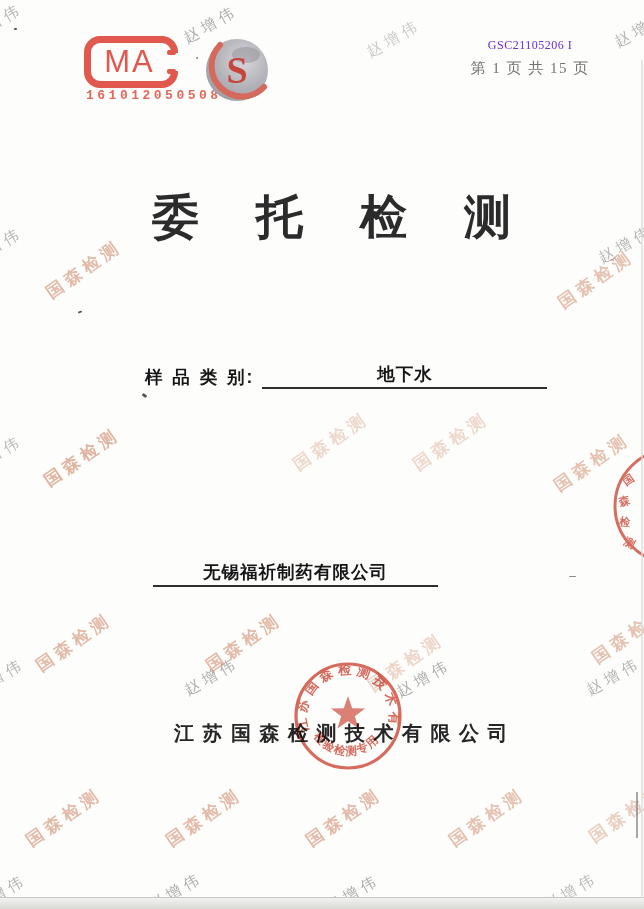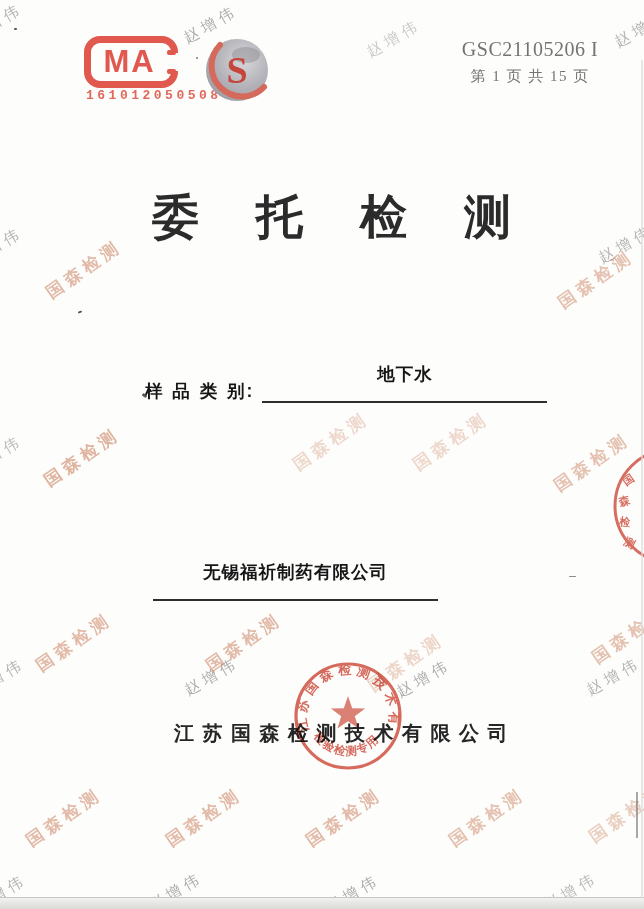--- a/index.html
+++ b/index.html
@@ -33,53 +33,53 @@
   .cma-frame {
     position:absolute; inset:0;
     border:7px solid #e0584e; border-radius:16px;
   }
   .cma-gap { position:absolute; right:-2px; top:17px; width:10px; height:18px; background:#fdfdfc; }
   .cma-stub-top { position:absolute; right:2px; top:14px; width:9px; height:5px; background:#e0584e; border-radius:2px; }
   .cma-stub-bot { position:absolute; right:2px; bottom:14px; width:9px; height:5px; background:#e0584e; border-radius:2px; }
   .cma-text {
     position:absolute; inset:0; display:flex; align-items:center; justify-content:center;
     font-family:"Liberation Sans","DejaVu Sans",sans-serif;
-    font-weight:700; font-size:31px; letter-spacing:2px; color:#e0584e; padding-right:3px;
+    font-weight:400; font-size:31px; letter-spacing:2px; color:#e0584e; padding-right:3px;
   }
   .cma-number {
     position:absolute; left:86px; top:88px;
     font-family:Liberation Mono, monospace;
     font-size:13px; letter-spacing:3.5px; color:#e2685c; font-weight:bold;
   }
 
   
   .s-logo { position:absolute; left:204px; top:37px; width:66px; height:66px; }
 
   
   .code-block { position:absolute; left:452px; top:38px; width:156px; text-align:center; }
-  .report-code { font-size:20px; letter-spacing:0.5px; color:#737373; }
+  .report-code { font-size:12px; letter-spacing:0.5px; color:#6d28d9; }
   .page-info { font-size:15px; letter-spacing:1.5px; color:#737373; margin-top:6px; }
 
   
   .doc-title {
     position:absolute; left:152px; top:186px;
     font-size:47px; font-weight:bold; letter-spacing:57px;
     white-space:nowrap; color:#2b2b2b;
   }
 
   
   .field-row { position:absolute; left:145px; display:flex; align-items:flex-end; }
   .field-label {
     font-family:"Liberation Sans","DejaVu Sans",sans-serif;
     font-weight:bold; font-size:17.5px; letter-spacing:2px; word-spacing:1px; color:#161616;
     white-space:nowrap;
   }
   .field-line {
     display:inline-block; width:285px; margin-left:8px;
-    border-bottom:2px solid #2e2e2e; text-align:center; padding-bottom:15px;
+    border-bottom:2px solid #2e2e2e; text-align:center; padding-bottom:1px;
     font-family:"Liberation Sans","DejaVu Sans",sans-serif;
     font-weight:bold; font-size:17.5px; letter-spacing:1px; color:#161616;
   }
   .row-1 { top:362px; } .row-2 { top:458px; } .row-3 { top:560px; }
 
   
   .company {
     position:absolute; left:174px; top:720px;
     font-size:20px; font-weight:bold; letter-spacing:8.5px;
     white-space:nowrap; color:#262626;

